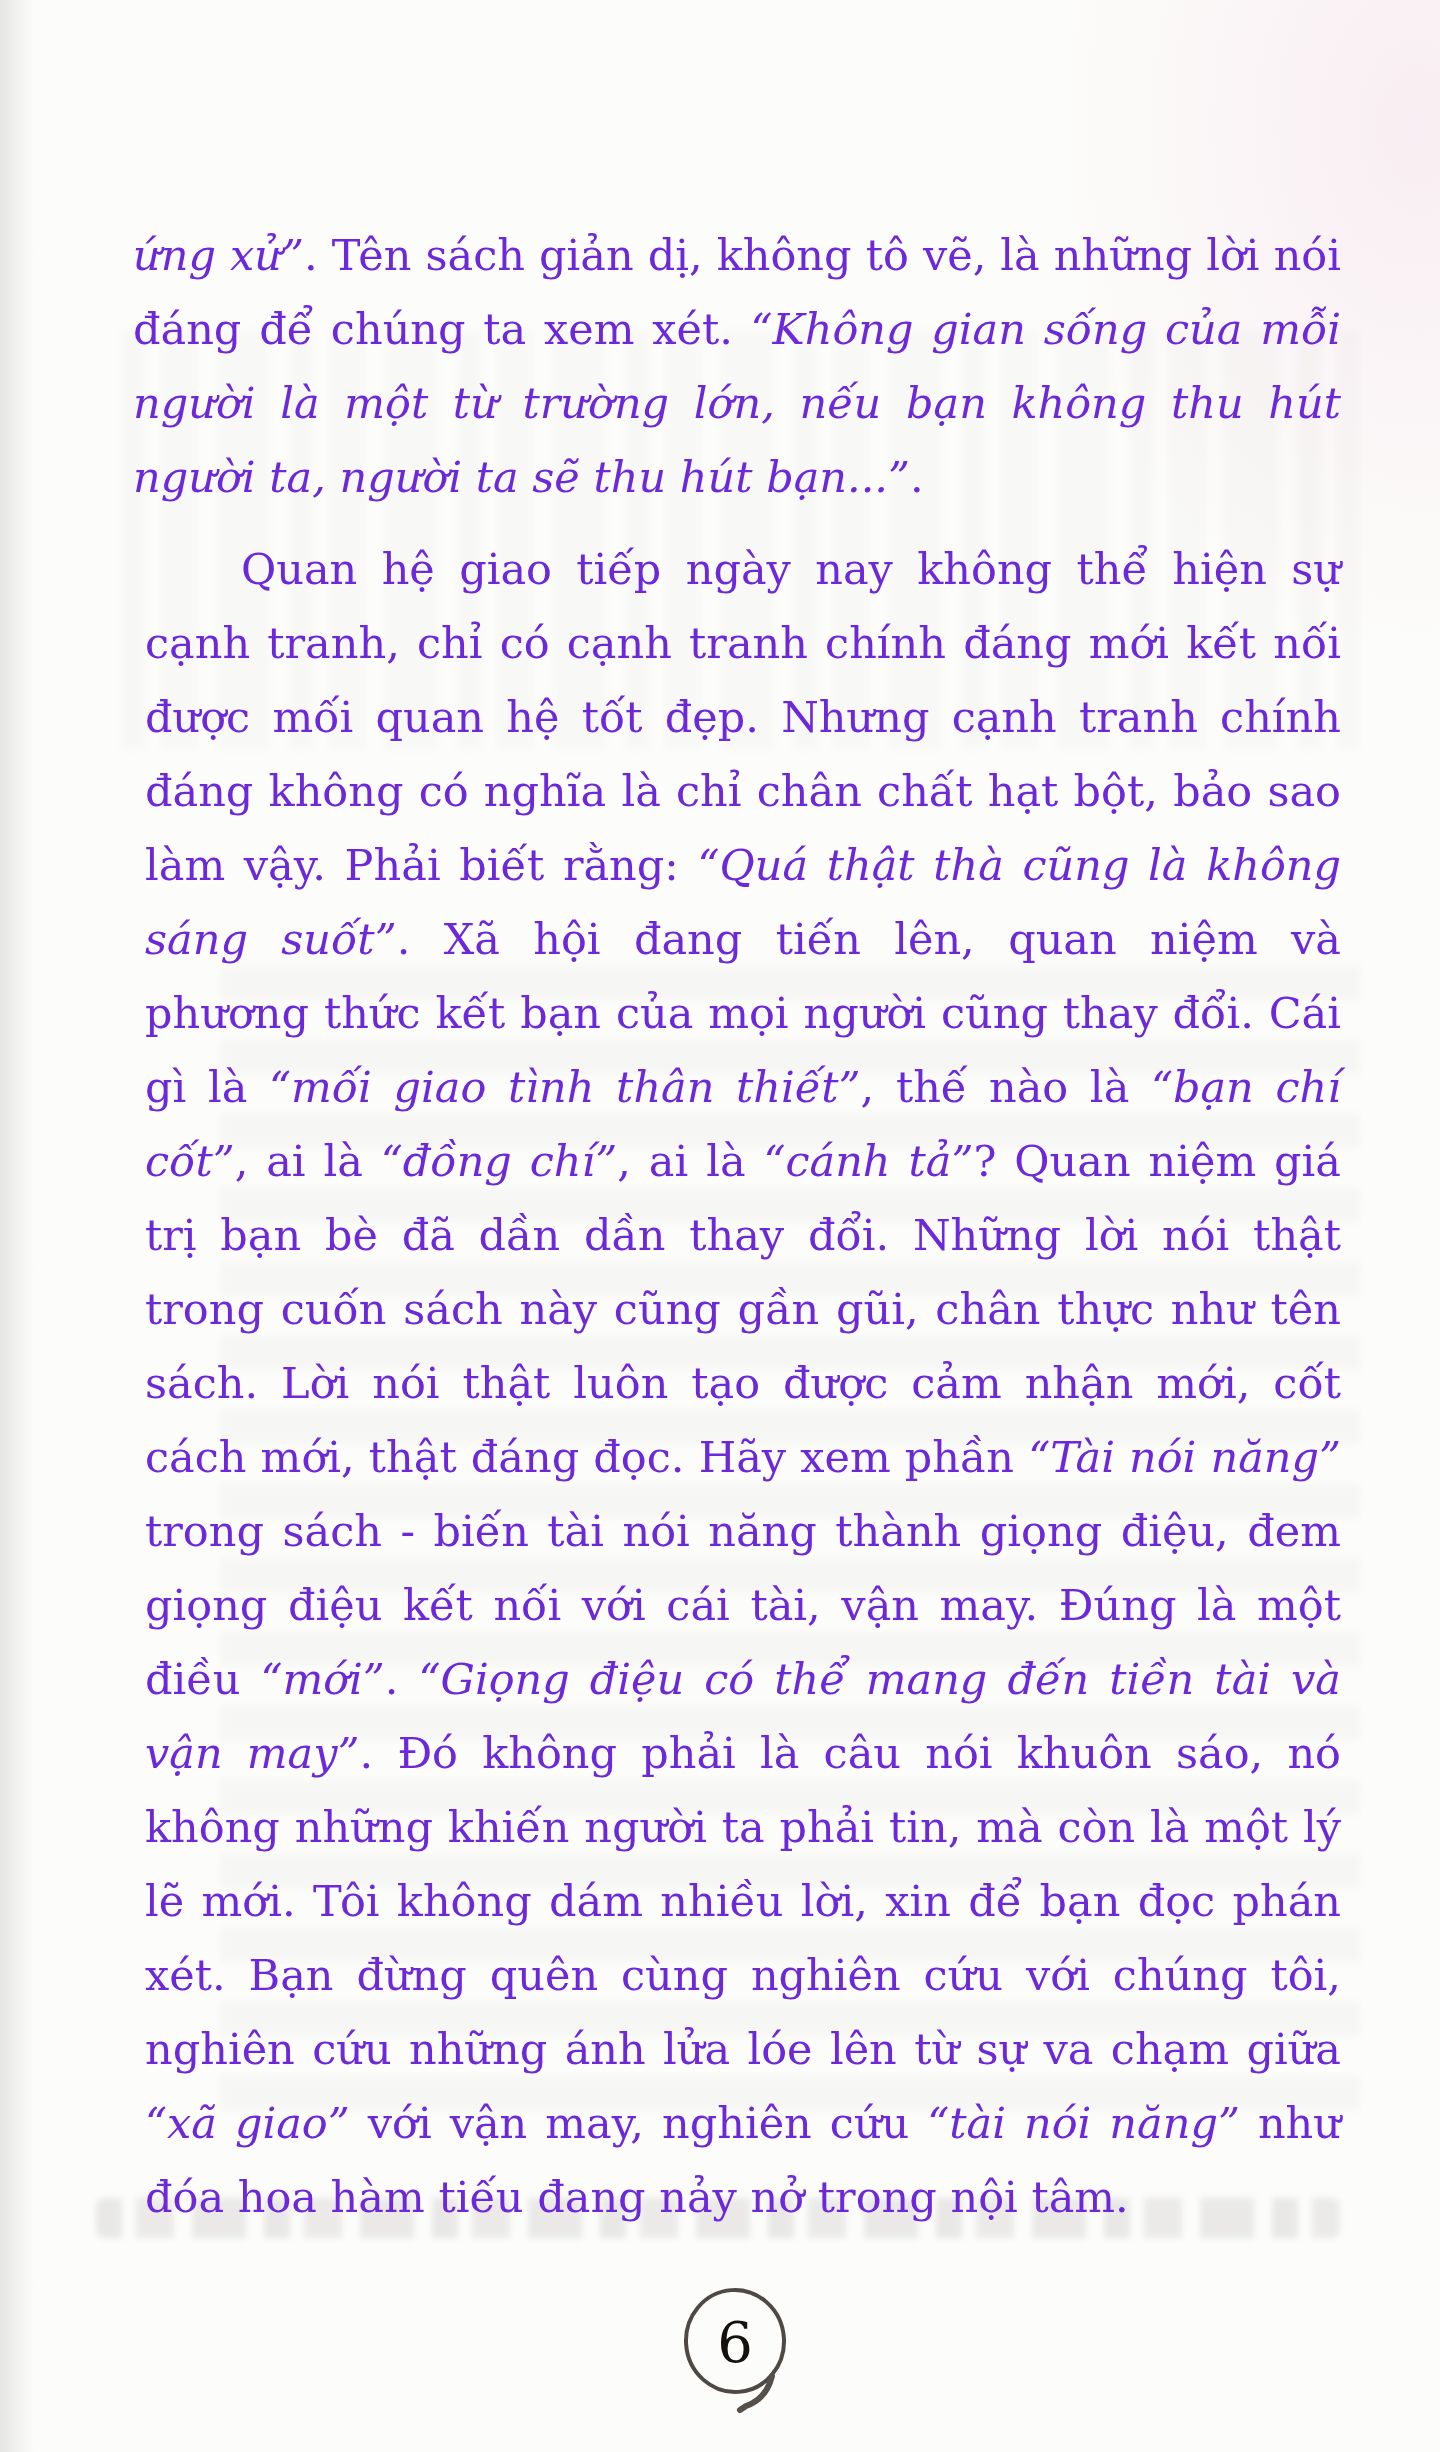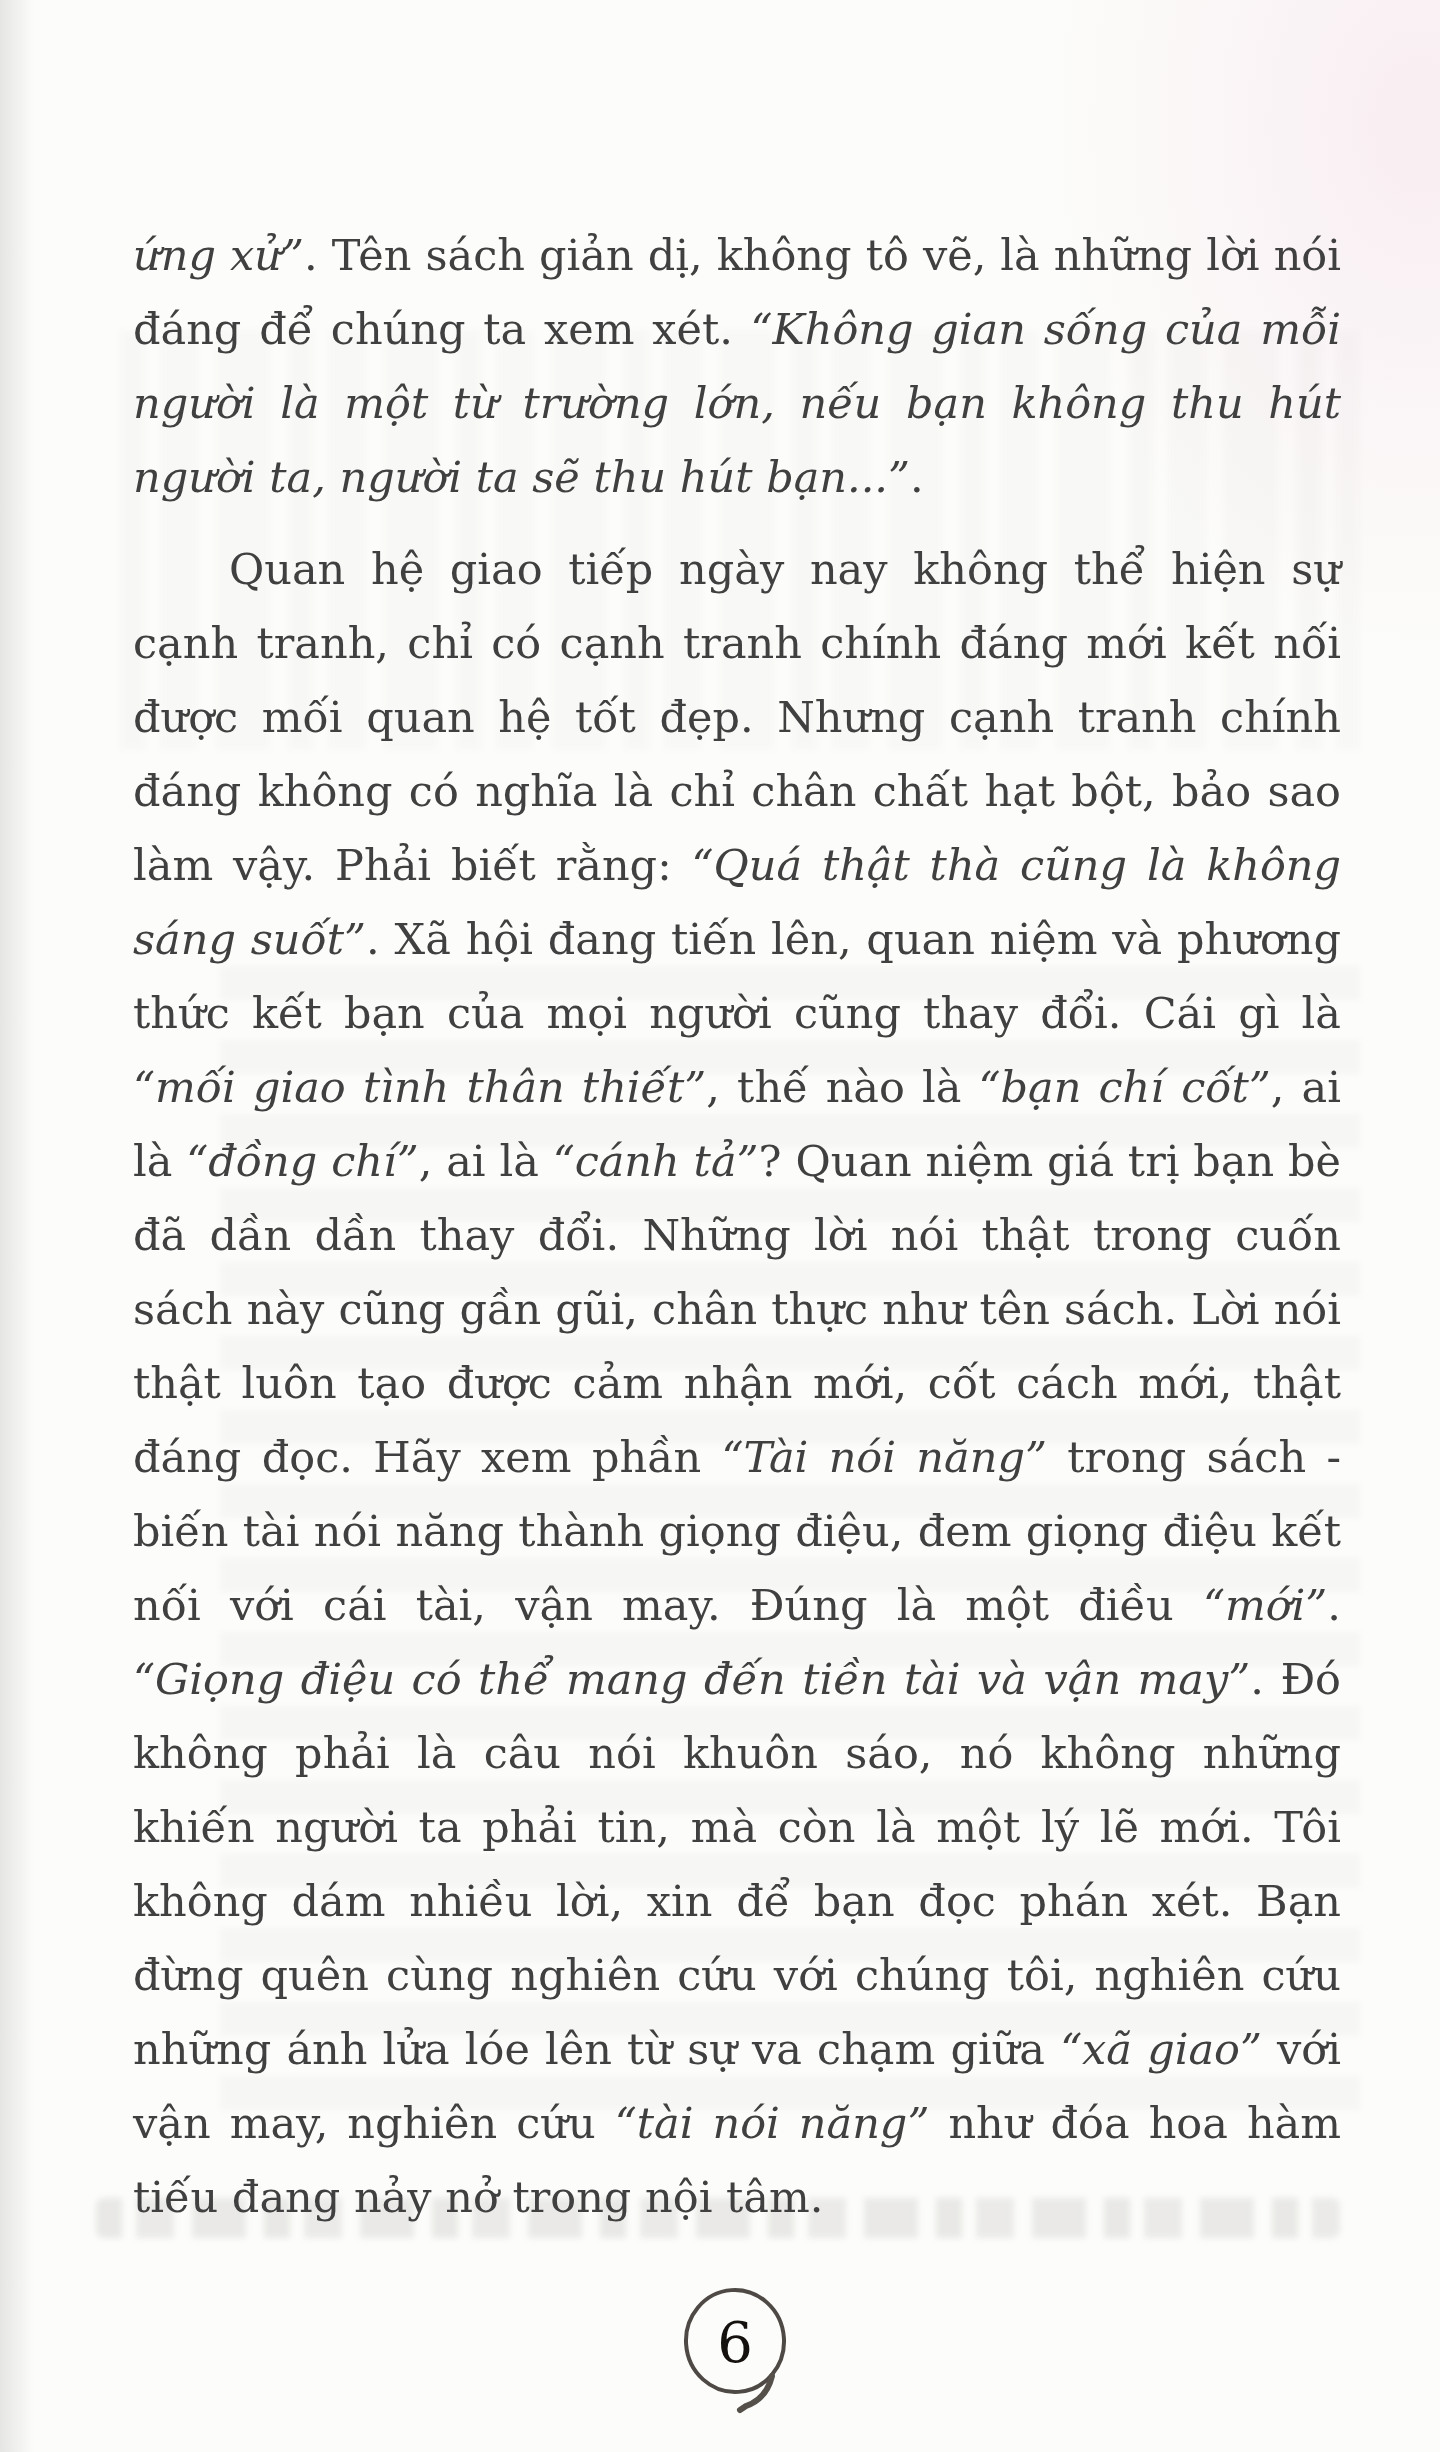--- a/index.html
+++ b/index.html
@@ -37,28 +37,28 @@
     left:220px;top:930px;width:1140px;height:1180px;opacity:0.045;
     background:repeating-linear-gradient(
       0deg,
       rgba(110,108,104,0.9) 0 34px, rgba(110,108,104,0) 34px 74px);
   }
   .bleed.patch-b{left:120px;top:330px;width:1240px;height:420px;opacity:0.03;}
 
   .text-block{
     position:absolute;
     left:133px;top:218px;width:1208px;
-    color:#404040;
+    color:#6d28d9;
     font-size:43px;line-height:74px;
     text-align:justify;
     text-rendering:optimizeLegibility;
   }
   .text-block p{margin:0;padding:0;}
   .text-block p + p{margin-top:18px;}
-  .text-block p.indent{text-indent:96px;}
+  .text-block p.indent{text-indent:96px;margin-left:12px;}
   .text-block .it{font-style:italic;}
 
   
   .pagenum-wrap{
     position:absolute;left:676px;top:2284px;width:124px;height:136px;
   }
   .pagenum-wrap svg{position:absolute;left:0;top:0;}
   .pagenum{
     position:absolute;left:0;top:8px;width:118px;height:100px;
     display:flex;align-items:center;justify-content:center;

